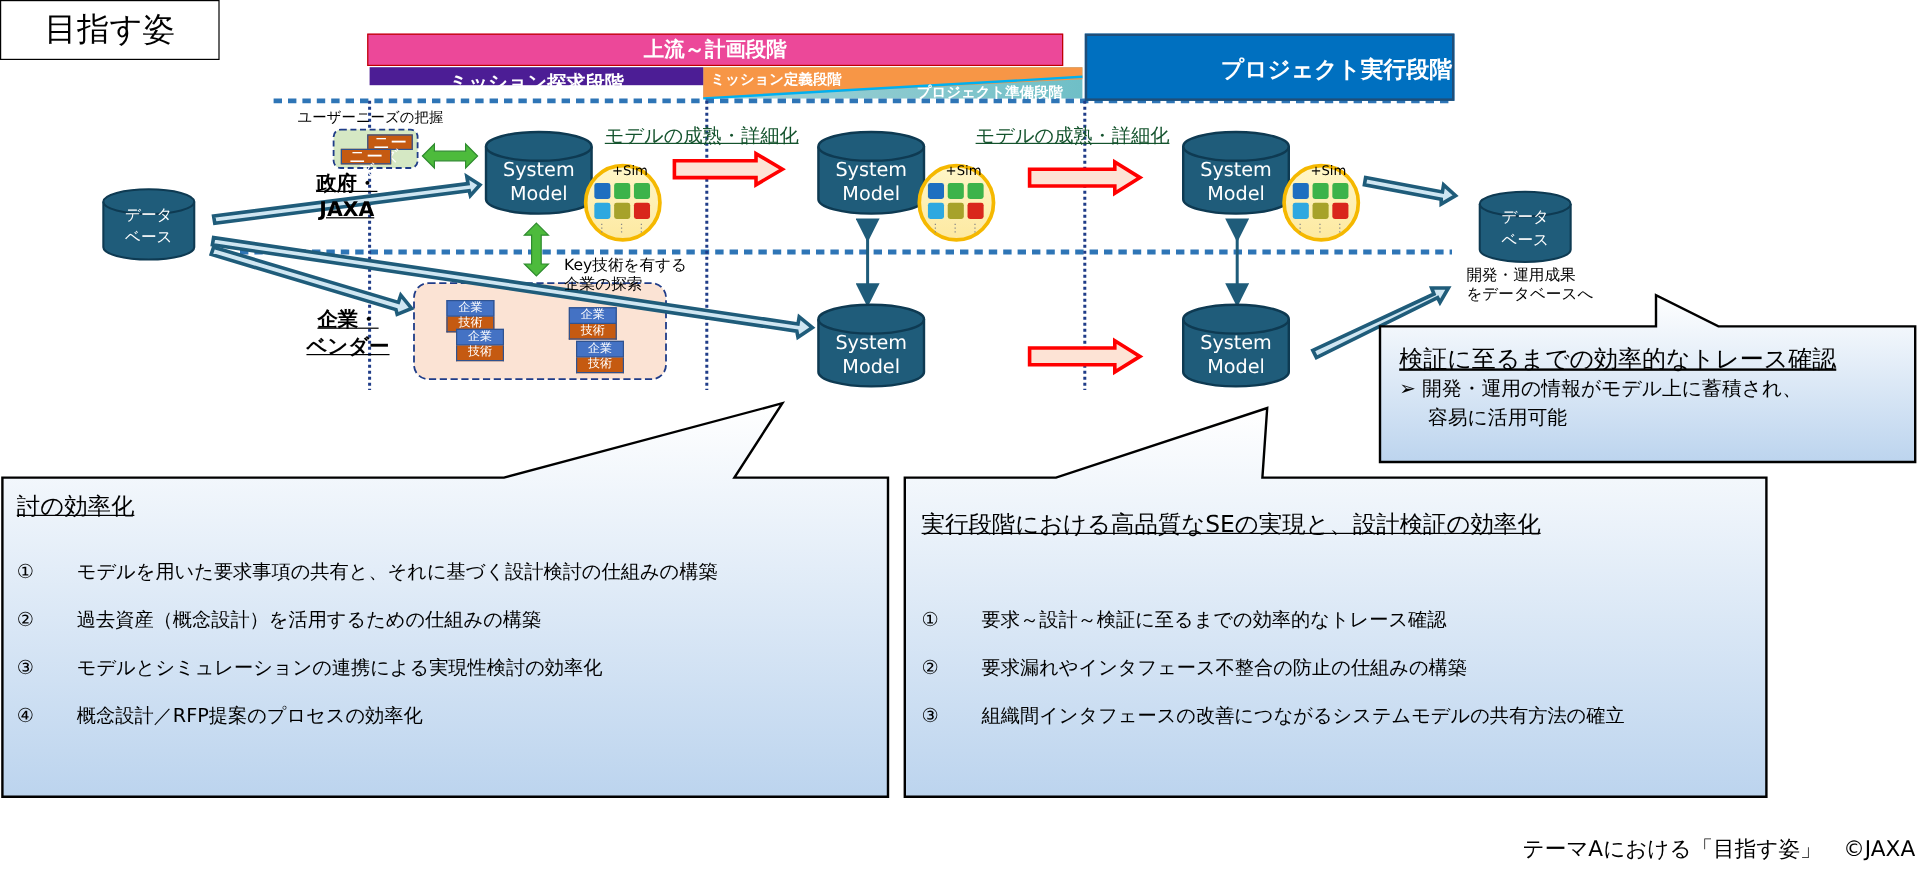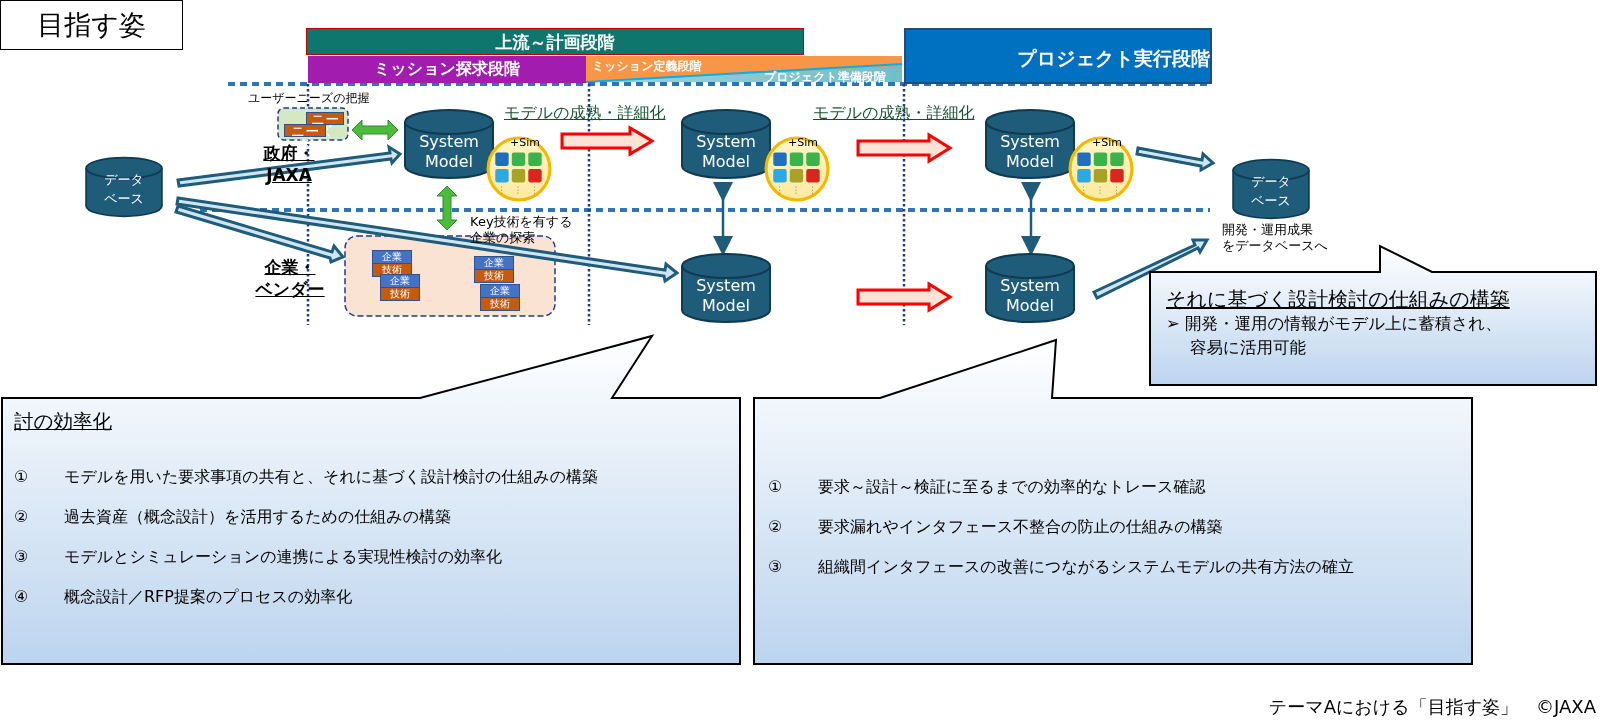--- a/index.html
+++ b/index.html
@@ -1,21 +1,21 @@
 <!DOCTYPE html>
 <html><head>
 <meta charset="utf-8">
 <style>
   html,body{margin:0;padding:0;background:#fff;}
   body{width:1600px;height:725px;position:relative;overflow:hidden;font-family:"DejaVu Sans","Liberation Sans",sans-serif;color:#000;}
   #title-box{left:2px;top:2px;width:183px;height:50px;border:1.5px solid #000;box-sizing:border-box;font-size:27px;line-height:48px;text-align:center;background:#fff;}
   svg#diagram{position:absolute;left:0;top:0;}
   .band{position:absolute;color:#fff;font-weight:bold;text-align:center;}
-  #band-upstream{left:306px;top:28px;width:498px;height:27px;background:#0f766e;font-size:17px;line-height:27px;border:1px solid #c00000;box-sizing:border-box;}
-  #band-exploration{left:308px;top:56px;width:278px;height:27px;background:#a21caf;font-size:16px;line-height:26px;}
+  #band-upstream{left:306px;top:28px;width:580px;height:27px;background:#ec4899;font-size:17px;line-height:27px;border:1px solid #c00000;box-sizing:border-box;}
+  #band-exploration{left:308px;top:56px;width:278px;height:15px;background:#4c1d95;font-size:16px;line-height:26px;}
   #band-exec{left:904px;top:28px;width:308px;height:56px;background:#0070c0;font-size:19px;line-height:56px;border:2px solid #1f4e79;box-sizing:border-box;text-align:right;}
   .band-lbl{position:absolute;color:#fff;font-weight:bold;font-size:12px;}
   .actor{position:absolute;font-weight:bold;font-size:17px;text-decoration:underline;text-align:center;line-height:22px;margin-left:24px;}
   .cyl-label{position:absolute;color:#fff;text-align:center;font-size:16px;line-height:20px;}
   .db-label{position:absolute;color:#fff;text-align:center;font-size:13px;line-height:19px;}
   .red-lbl{position:absolute;color:#14532d;font-size:16px;text-decoration:underline;white-space:nowrap;}
   .small-lbl{position:absolute;font-size:13px;line-height:16px;white-space:nowrap;}
   .sim-lbl{position:absolute;font-size:11px;}
   .chip{position:absolute;width:40px;font-size:10px;text-align:center;color:#fff;line-height:12px;}
   .chip .top{background:#4472c4;border:1px solid #2f528f;}
@@ -202,40 +202,41 @@
 
 <div class="red-lbl" style="left:504px;top:103px;">モデルの成熟・詳細化</div>
 <div class="red-lbl" style="left:813px;top:103px;">モデルの成熟・詳細化</div>
 
 <div class="small-lbl" style="left:1222px;top:222px;">
   <div>開発・運用成果</div>
   <div>をデータベースへ</div>
 </div>
 
 <div class="callout-text" style="left:1166px;top:286px;">
-  <div class="c-title" style="font-size:20px;line-height:26px;">それに基づく設計検討の仕組みの構築</div>
+  <div class="c-title" style="font-size:20px;line-height:26px;">検証に至るまでの効率的なトレース確認</div>
   <div style="font-size:16.5px;line-height:24px;white-space:nowrap;">
     <span>➢ </span><span>開発・運用の情報がモデル上に蓄積され、</span><br>
     <span style="padding-left:24px;">容易に活用可能</span>
   </div>
 </div>
 
 <div class="callout-text" style="left:14px;top:407px;">
   <div class="c-title">
     <div>討の効率化</div>
   </div>
   <ul class="c-list" style="margin-top:30px;">
     <li><span class="num">①</span><span>モデルを用いた要求事項の共有と、それに基づく設計検討の仕組みの構築</span></li>
     <li><span class="num">②</span><span>過去資産（概念設計）を活用するための仕組みの構築</span></li>
     <li><span class="num">③</span><span>モデルとシミュレーションの連携による実現性検討の効率化</span></li>
     <li><span class="num">④</span><span>概念設計／RFP提案のプロセスの効率化</span></li>
   </ul>
 </div>
 
 <div class="callout-text" style="left:768px;top:422px;">
+  <div class="c-title">実行段階における高品質なSEの実現と、設計検証の効率化</div>
   <ul class="c-list" style="margin-top:55px;">
     <li><span class="num">①</span><span>要求～設計～検証に至るまでの効率的なトレース確認</span></li>
     <li><span class="num">②</span><span>要求漏れやインタフェース不整合の防止の仕組みの構築</span></li>
     <li><span class="num">③</span><span>組織間インタフェースの改善につながるシステムモデルの共有方法の確立</span></li>
   </ul>
 </div>
 
 <div id="footer">テーマAにおける「目指す姿」　©JAXA</div>
 
 </body></html>

